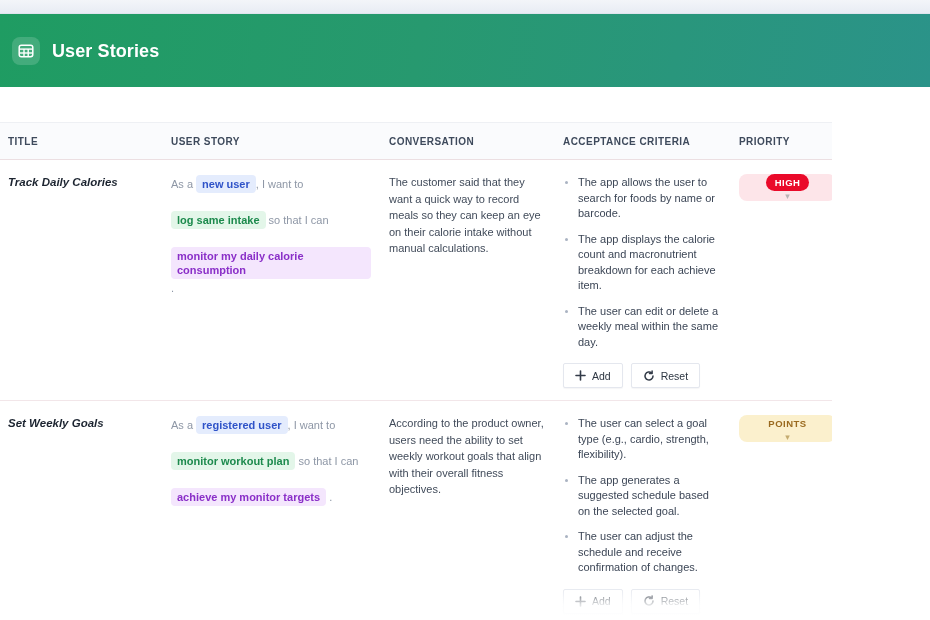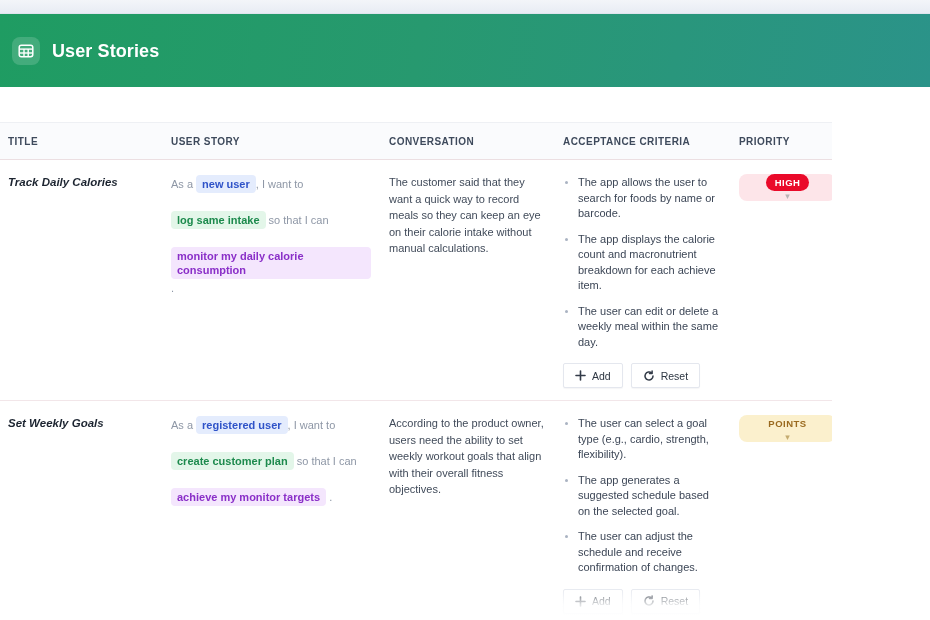--- a/index.html
+++ b/index.html
@@ -337,21 +337,21 @@
                 </svg>
               </span>
             </button>
           </td>
         </tr>
         <tr>
           <td class="cell-title">Set Weekly Goals</td>
           <td>
             <div class="story-lines">
               <div class="story-line"><span class="story-plain">As a</span> <span class="chip chip-role">registered user</span><span class="story-plain">, I want to</span></div>
-              <div class="story-line"><span class="chip chip-goal">create customer plan</span> <span class="story-plain">so that I can</span></div>
+              <div class="story-line"><span class="chip chip-goal">monitor workout plan</span> <span class="story-plain">so that I can</span></div>
               <div class="story-line"><span class="chip chip-bene">achieve my monitor targets</span> <span class="story-plain">.</span></div>
             </div>
           </td>
           <td class="cell-conv">According to the product owner, users need the ability to set weekly workout goals that align with their overall fitness objectives.</td>
           <td>
             <ul class="ac-list">
               <li class="ac-item">The user can select a goal type (e.g., cardio, strength, flexibility).</li>
               <li class="ac-item">The app generates a suggested schedule based on the selected goal.</li>
               <li class="ac-item">The user can adjust the schedule and receive confirmation of changes.</li>
             </ul>

